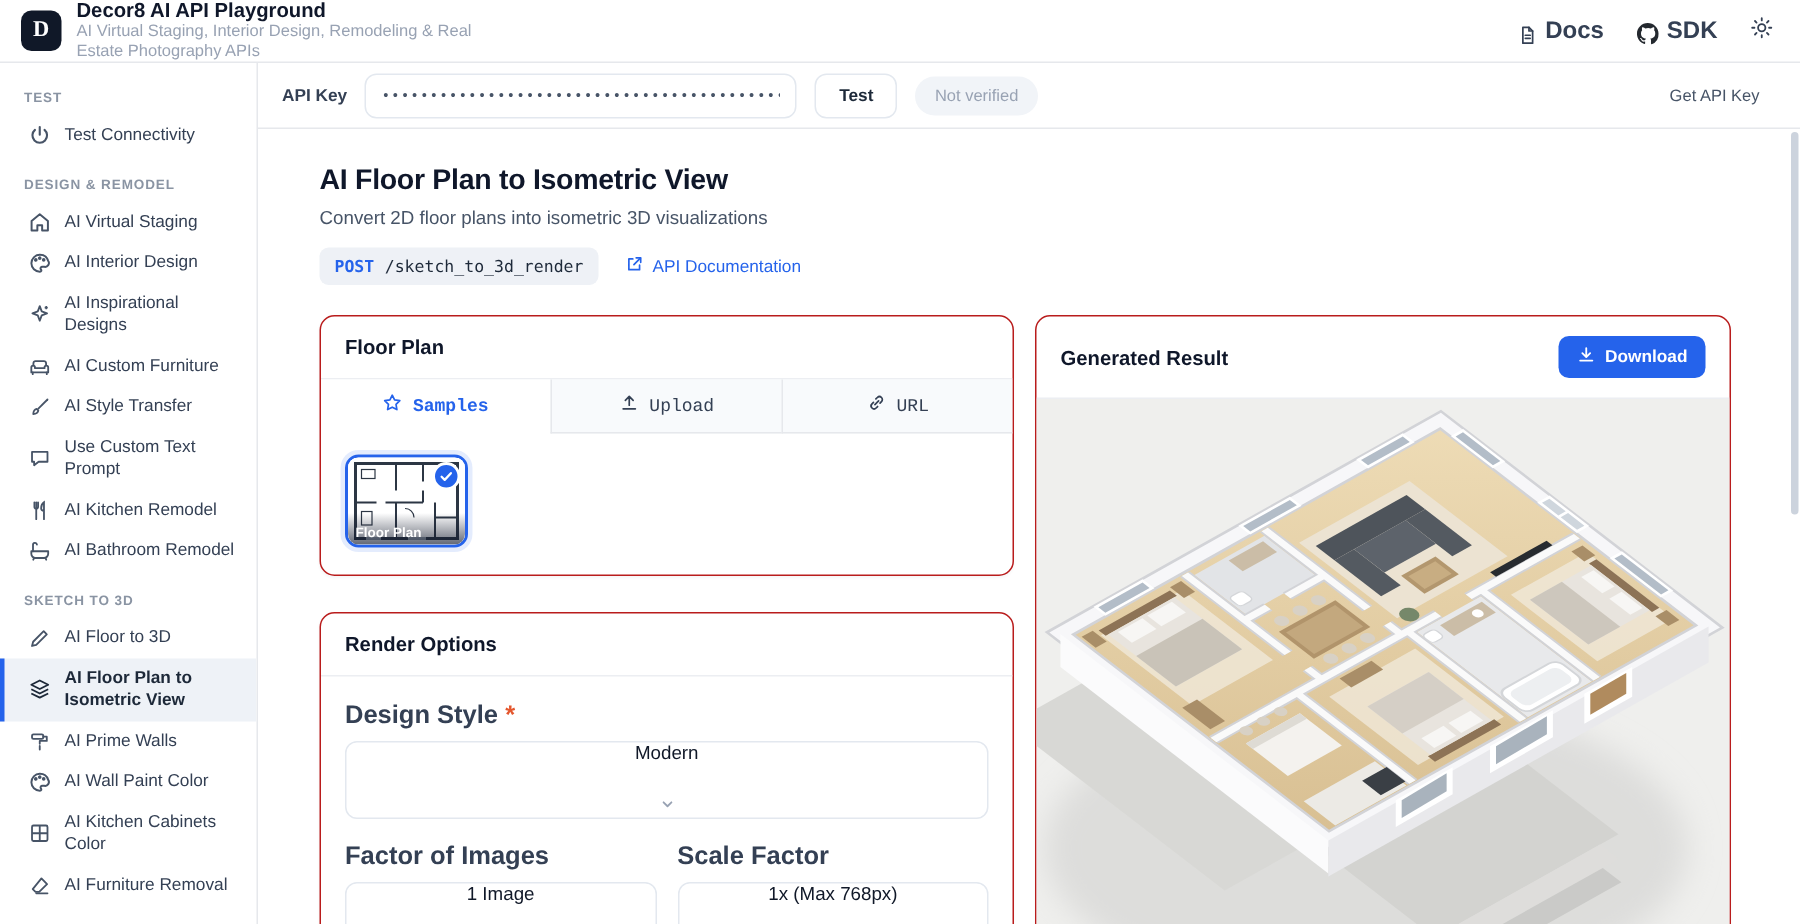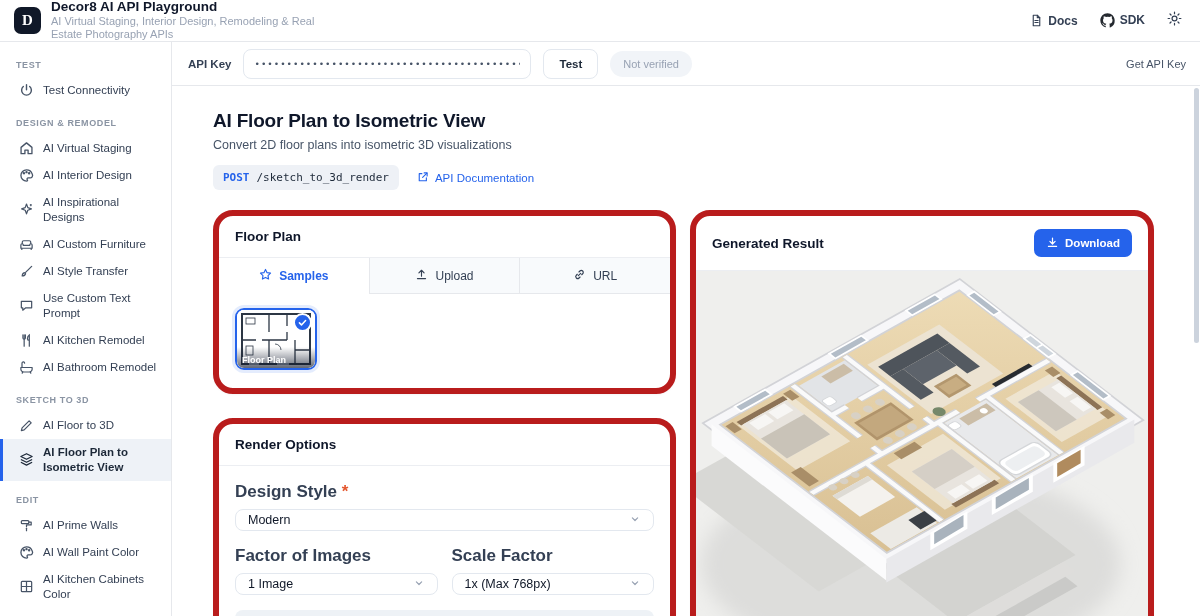--- a/index.html
+++ b/index.html
@@ -8,42 +8,42 @@
 
   
   .app-header { height:42px; border-bottom:1px solid #e6e8ec; display:flex; align-items:center;
     padding:0 18px 0 14px; background:#fff; }
   .logo-box { width:27px; height:27px; background:#101828; border-radius:7px; color:#fff;
     display:flex; align-items:center; justify-content:center; font-weight:700; font-size:15px;
     font-family:"Liberation Serif", serif; margin-right:10px; }
   .header-titles .app-title { font-size:13.5px; font-weight:700; line-height:1.15; }
   .header-titles .app-subtitle { font-size:11px; color:#98a2b3; width:270px; line-height:1.25; }
   .header-spacer { flex:1; }
-  .header-link { display:flex; align-items:flex-start; gap:5px; font-size:12px; font-weight:600;
+  .header-link { display:flex; align-items:flex-end; gap:5px; font-size:16px; font-weight:600;
     color:#344054; margin-left:22px; cursor:pointer; }
   .header-link svg { display:block; }
   .theme-btn { margin-left:22px; display:flex; align-items:center; }
 
   
   .frame { display:flex; height:574px; }
 
   
   .sidebar { width:172px; border-right:1px solid #e6e8ec; padding-top:4px; overflow:hidden; flex:none; }
   .nav-section-label { font-size:9px; font-weight:700; letter-spacing:.6px; color:#8a94a3;
     padding:14px 16px 7px; }
   .nav-item { display:flex; align-items:center; gap:9px; padding:6px 10px 6px 16px; min-height:27px;
     font-size:11.5px; color:#344054; cursor:pointer; border-left:3px solid transparent; }
   .nav-item .nav-icon { width:15px; height:15px; flex:none; display:flex; align-items:center; }
   .nav-item.active { background:#eef2f7; border-left:3px solid #2563eb; color:#1d2939; font-weight:600; }
   .nav-label { line-height:1.3; }
 
   
   .main { flex:1; display:flex; flex-direction:column; position:relative; background:#fff; }
   .topbar { height:44px; border-bottom:1px solid #e6e8ec; display:flex; align-items:center;
-    padding:0 14px 0 16px; gap:12px; background:#fff; }
+    padding:0 27px 0 16px; gap:12px; background:#fff; }
   .api-key-label { font-size:11.5px; font-weight:600; color:#344054; }
   .key-input { width:288px; height:30px; border:1px solid #e3e8ef; border-radius:8px; padding:0 10px;
     font-family:"DejaVu Sans Mono", monospace; font-size:9px; letter-spacing:1px; color:#475467;
     outline:none; background:#fff; }
   .test-btn { height:30px; padding:0 15px; border:1px solid #e3e8ef; border-radius:8px; background:#fff;
     font-size:11.5px; font-weight:700; color:#1d2939; cursor:pointer; font-family:inherit; }
   .status-badge { height:26px; display:flex; align-items:center; padding:0 13px; background:#f1f4f8;
     border-radius:999px; font-size:11px; color:#98a2b3; }
   .get-key { margin-left:auto; font-size:11px; font-weight:500; color:#475467; cursor:pointer; }
 
@@ -54,51 +54,51 @@
   .endpoint-pill { background:#eef1f6; border-radius:6px; padding:6px 10px;
     font-family:"DejaVu Sans Mono", monospace; font-size:11px; display:flex; gap:7px; }
   .endpoint-method { color:#2563eb; font-weight:700; }
   .endpoint-path { color:#1d2939; }
   .doc-link { display:flex; align-items:center; gap:6px; color:#2563eb; font-size:11.5px;
     font-weight:500; cursor:pointer; }
 
   .columns { display:flex; gap:14px; margin-top:20px; align-items:flex-start; }
   .col-left { width:463px; flex:none; }
   .col-right { flex:1; }
-  .card { background:#fff; border:6px solid #b91c1c; border-radius:20px;
+  .card { background:#fff; border:1px solid #b91c1c; border-radius:10px;
     box-shadow:0 1px 2px rgba(16,24,40,.04); overflow:hidden; }
   .card + .card { margin-top:24px; }
   .card-header { padding:13px 16px; font-size:13.5px; font-weight:700; border-bottom:1px solid #eceef2;
     display:flex; align-items:center; justify-content:space-between; }
 
   
   .tab-row { display:flex; }
   .tab { flex:1; height:36px; display:flex; align-items:center; justify-content:center; gap:7px;
     font-size:12px; font-weight:500; color:#344054; background:#f8fafc; cursor:pointer;
-    border-bottom:1px solid #e6e8ec; border-left:1px solid #e6e8ec; }
+    border-bottom:1px solid #e6e8ec; border-left:1px solid #e6e8ec;font-family:Liberation Mono, monospace; }
   .tab:first-child { border-left:none; }
   .tab.active { background:#fff; color:#2563eb; font-weight:600; border-bottom:1px solid transparent; }
   .tab-body { padding:14px 16px 18px; }
 
   .thumb { position:relative; width:82px; height:62px; border:2px solid #2563eb; border-radius:9px;
     overflow:hidden; cursor:pointer; box-shadow:0 0 0 3px rgba(37,99,235,.12); }
   .thumb svg.plan { display:block; width:100%; height:100%; background:#fff; }
   .thumb-caption { position:absolute; left:0; right:0; bottom:0; padding:8px 5px 3px;
     background:linear-gradient(transparent, rgba(15,23,42,.65)); color:#fff; font-size:9px;
     font-weight:700; }
   .thumb-check { position:absolute; top:3px; right:3px; width:19px; height:19px; background:#2563eb;
     border:2px solid #fff; border-radius:50%; display:flex; align-items:center; justify-content:center; }
 
   
   .ro-body { padding:16px; }
   .field-label { font-size:17px; font-weight:600; color:#344054; margin-bottom:7px; }
   .req { color:#e4572e; }
-  .select { height:22px; border:1px solid #e3e8ef; border-radius:8px; display:flex; align-items:center;
+  .select { height:52px; border:1px solid #e3e8ef; border-radius:8px; display:flex; align-items:center;
     padding:0 12px; font-size:12.5px; color:#101828; justify-content:space-between; cursor:pointer;
-    background:#fff; }
+    background:#fff;flex-direction:column; }
   .two-col { display:flex; gap:14px; margin-top:15px; }
   .two-col > div { flex:1; }
   .note-box { margin-top:15px; background:#eef2f6; border-radius:8px; padding:10px 14px;
     font-size:11px; color:#98a2b3; }
 
   
   .download-btn { height:28px; padding:0 12px; background:#2563eb; border:none; border-radius:7px;
     color:#fff; font-size:11.5px; font-weight:600; display:flex; align-items:center; gap:6px;
     cursor:pointer; font-family:inherit; }
   .result-body { height:385px; background:#efefed; }
@@ -250,21 +250,20 @@
       <span class="nav-icon">
           <svg width="15" height="15" viewBox="0 0 16 16" fill="none" stroke="#1d2939" stroke-width="1.3" stroke-linejoin="round">
             <path d="M8 1.8 14 4.8 8 7.8 2 4.8z"></path>
             <path d="M2 8l6 3 6-3"></path>
             <path d="M2 11l6 3 6-3"></path>
           </svg>
         </span>
       <span class="nav-label">AI Floor Plan to Isometric View</span>
     </div>
 
-    <div class="nav-section-label">EDIT</div>
     <div class="nav-item">
       <span class="nav-icon">
           <svg width="15" height="15" viewBox="0 0 16 16" fill="none" stroke="#475467" stroke-width="1.3" stroke-linecap="round" stroke-linejoin="round">
             <rect x="2.5" y="2.8" width="8" height="3.2" rx="1"></rect>
             <path d="M10.5 4.4H13v3H8v2"></path>
             <path d="M8 11v2.5"></path>
           </svg>
         </span>
       <span class="nav-label">AI Prime Walls</span>
     </div>

